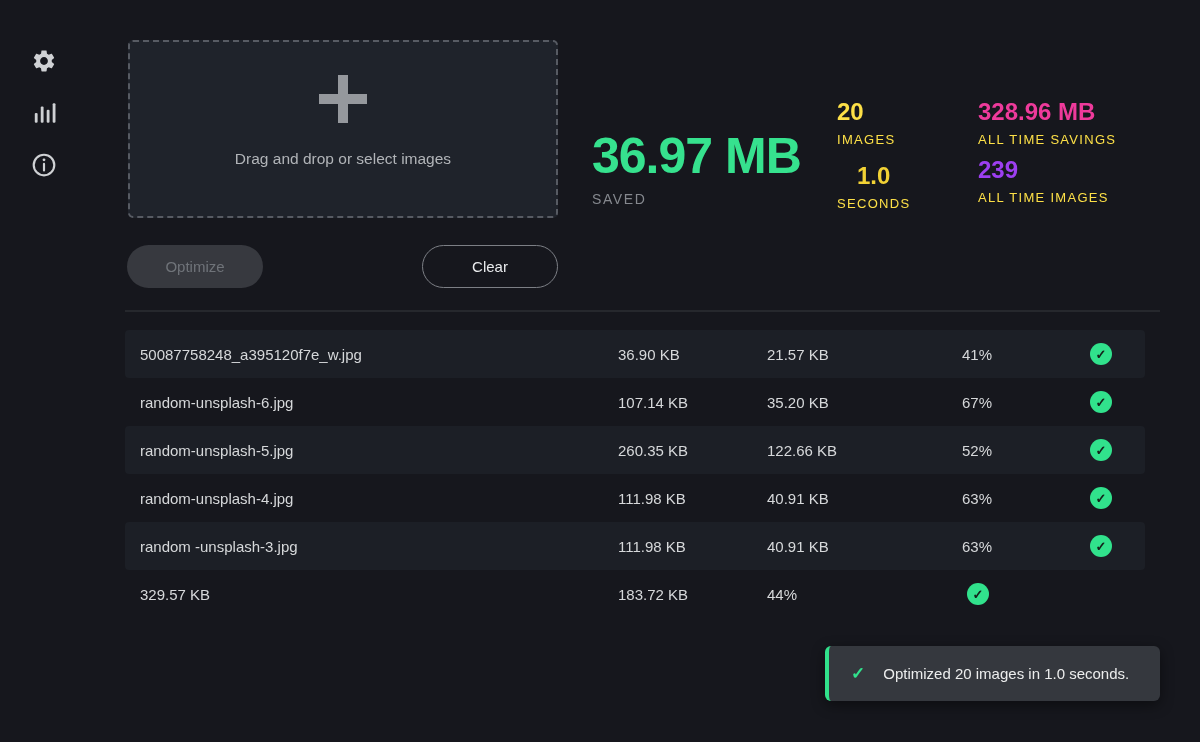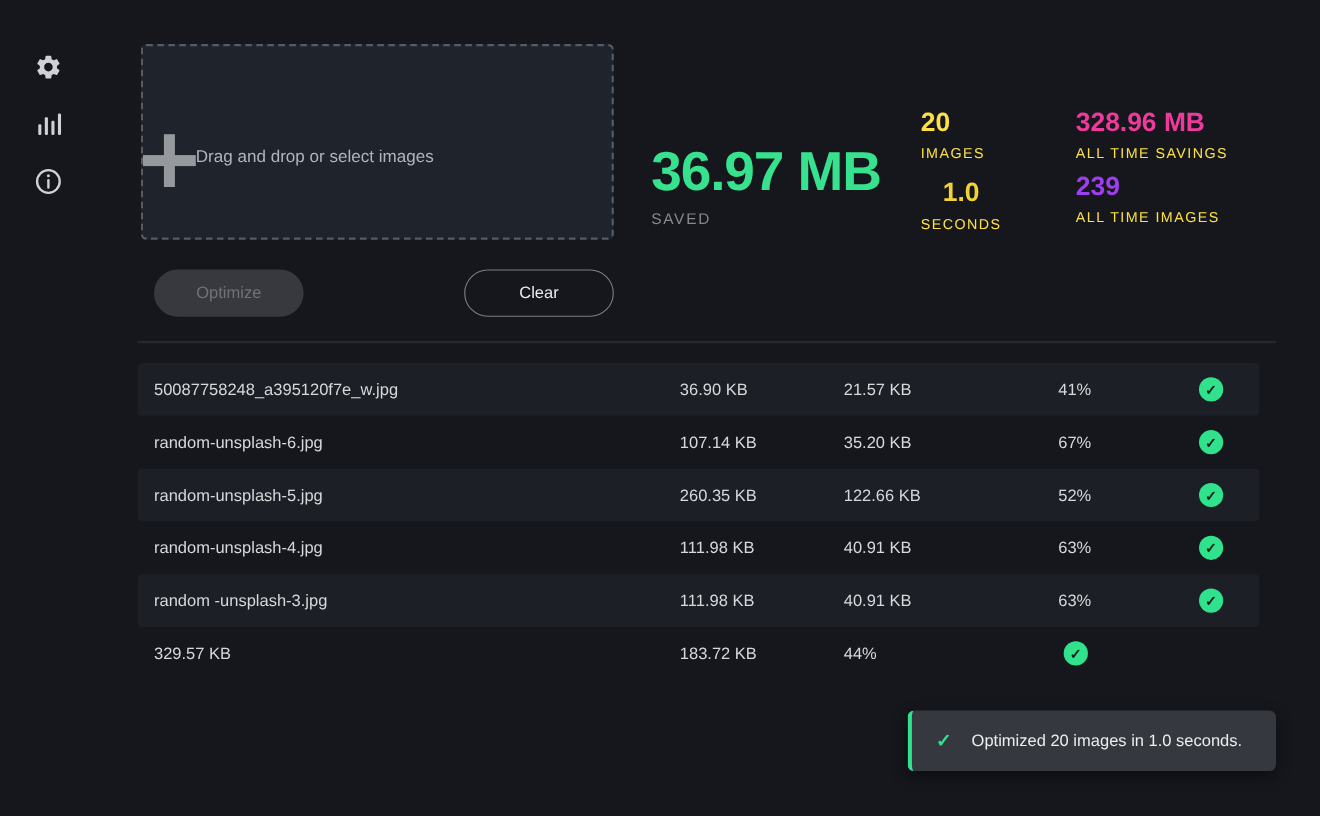--- a/index.html
+++ b/index.html
@@ -12,41 +12,41 @@
   
   .sidebar{position:absolute;left:0;top:0;width:92px;height:100%;
     display:flex;flex-direction:column;align-items:flex-start;
     padding:48px 0 0 31px;gap:26px;box-sizing:border-box;}
   .icon-btn{width:26px;height:26px;padding:0;border:none;background:none;
     color:#cfd1d4;cursor:pointer;display:flex;align-items:center;justify-content:center;}
   .icon-btn svg{width:26px;height:26px;display:block;}
   
   .dropzone{position:absolute;left:128px;top:40px;width:430px;height:178px;
     background:#1f232b;border:2px dashed #575b63;border-radius:5px;
-    box-sizing:border-box;display:flex;flex-direction:row;align-items:center;
+    box-sizing:border-box;display:flex;flex-direction:column;align-items:center;
     cursor:pointer;}
   .plus{position:relative;width:48px;height:48px;margin-top:33px;}
   .plus::before{content:"";position:absolute;left:0;top:19px;width:48px;height:10px;background:#95989d;}
   .plus::after{content:"";position:absolute;left:19px;top:0;width:10px;height:48px;background:#95989d;}
   .dz-label{margin-top:27px;font-size:15.5px;color:#b1b4b8;}
   
   .big-stat{position:absolute;left:592px;top:131px;}
   .big-stat .value{font-size:50px;font-weight:bold;color:#36e28e;line-height:1;letter-spacing:-1px;}
   .big-stat .label{margin-top:10px;font-size:14px;color:#85888e;letter-spacing:1.6px;}
   .stat{position:absolute;}
   .stat .value{font-size:24px;font-weight:bold;line-height:1;}
   .stat .label{margin-top:8px;font-size:13px;color:#fde047;letter-spacing:1.3px;}
   .stat-images{left:837px;top:100px;}   .stat-images .value{color:#fde047;}
   .stat-seconds{left:837px;top:164px;text-align:center;}  .stat-seconds .value{color:#f2d235;}
   .stat-ats{left:978px;top:100px;}      .stat-ats .value{color:#ee3a9b;}
   .stat-ati{left:978px;top:158px;}      .stat-ati .value{color:#9d3ff0;}
   
   .btn{position:absolute;height:43px;width:136px;border-radius:22px;
     font-size:15px;font-family:inherit;box-sizing:border-box;}
-  .btn-optimize{left:140px;top:245px;background:#37393f;color:#6f7379;border:none;}
+  .btn-optimize{left:127px;top:245px;background:#37393f;color:#6f7379;border:none;}
   .btn-clear{left:422px;top:245px;background:transparent;color:#e9ebed;
     border:1px solid #7c7f85;cursor:pointer;}
   
   .divider{position:absolute;left:125px;top:310px;width:1035px;height:2px;background:#26282d;}
   
   .table{position:absolute;left:125px;top:330px;width:1020px;}
   .thead,.trow{display:grid;grid-template-columns:478px 149px 195px 123px 1fr;
     align-items:center;padding-left:15px;box-sizing:border-box;}
   .thead{height:31px;font-size:12.5px;color:#7e8187;letter-spacing:1px;}
   .trow{height:48px;font-size:15px;color:#d6d8da;border-radius:4px;}

